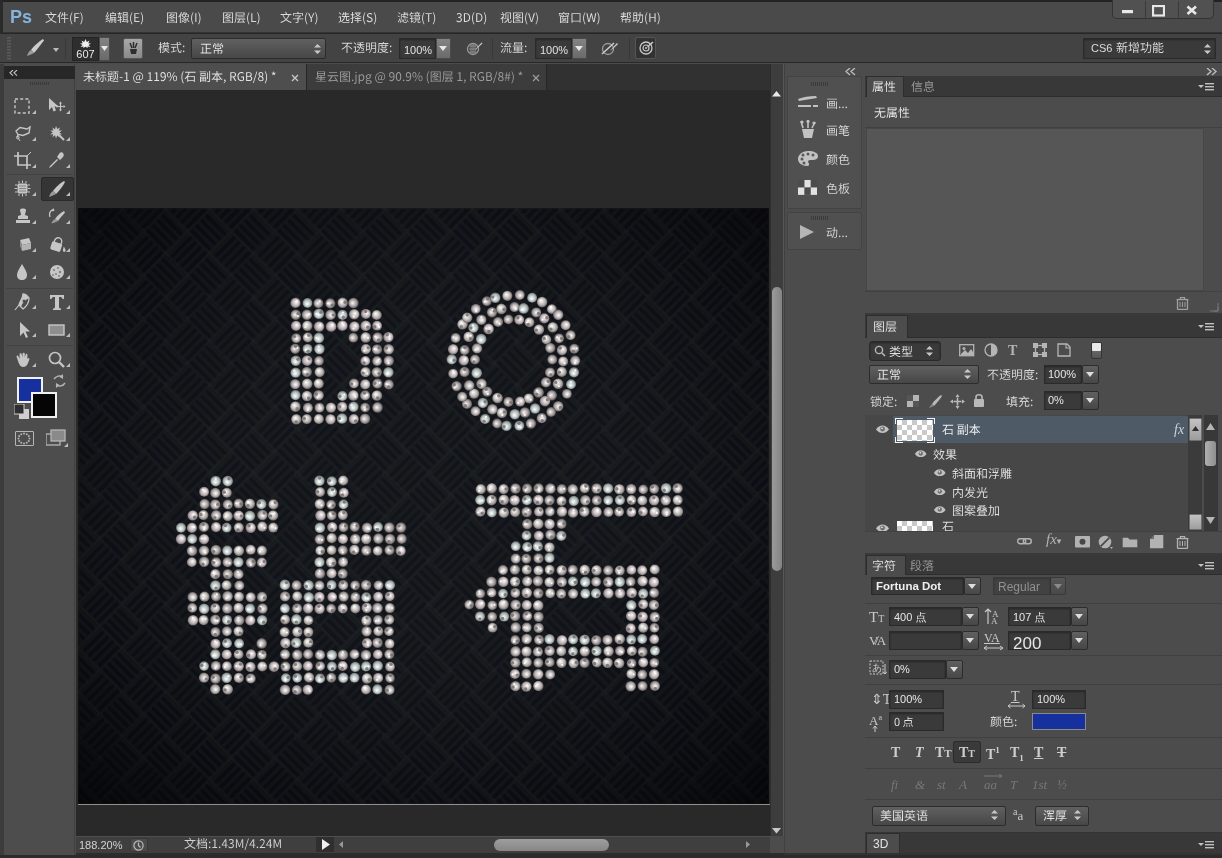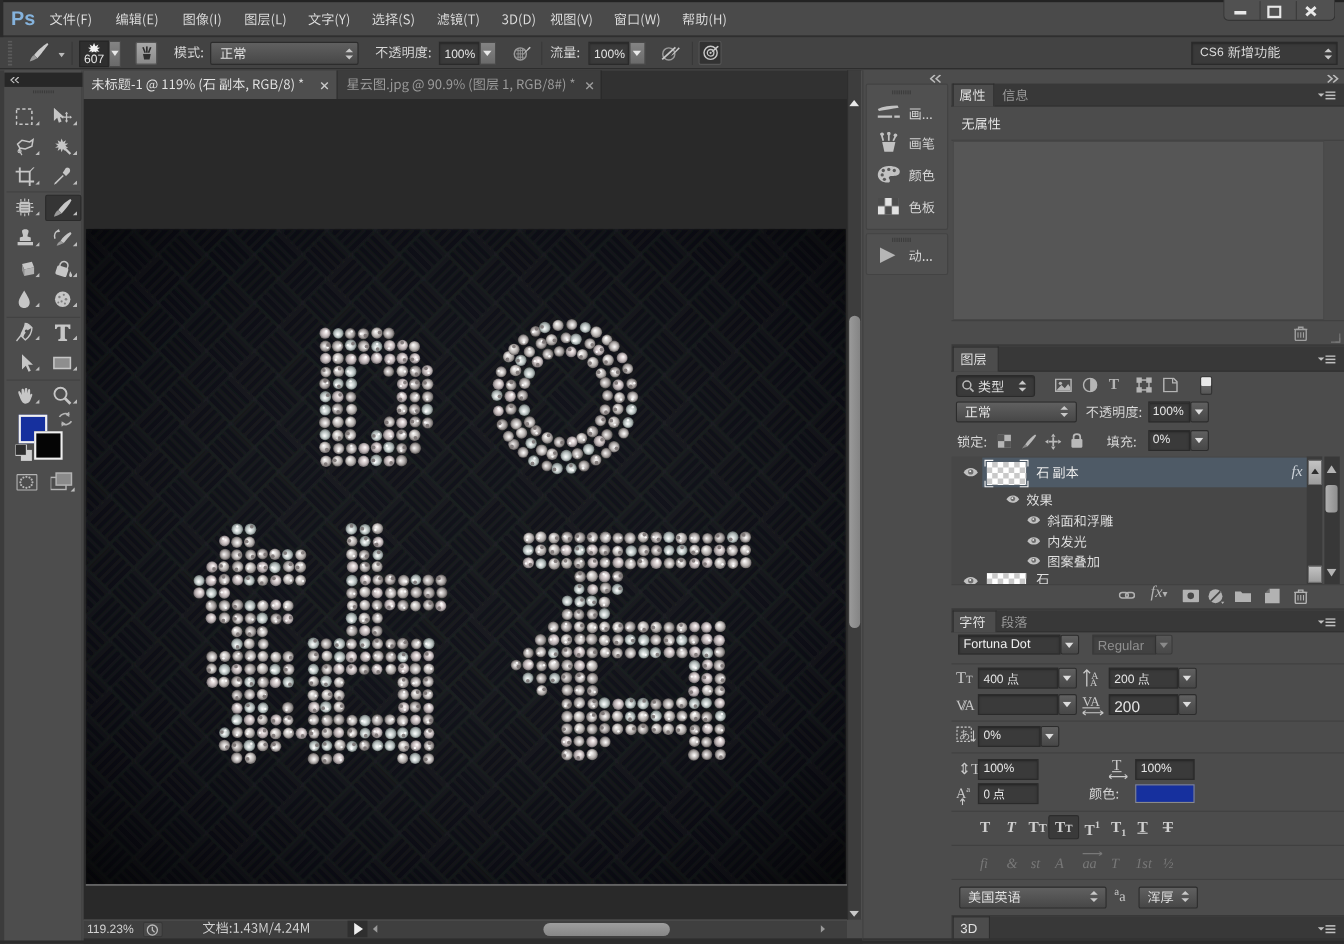--- a/index.html
+++ b/index.html
@@ -1447,21 +1447,21 @@
       <circle cx="447.6" cy="481.0" r="1.7" fill="#756f6e" fill-opacity="0.85"></circle>
       <circle cx="460.3" cy="477.9" r="5.2" fill="url(#dg0)"></circle>
       <circle cx="458.0" cy="478.3" r="1.1" fill="#fff" fill-opacity="0.9"></circle>
       <circle cx="552.7" cy="478.2" r="5.3" fill="url(#dg3)"></circle>
       <circle cx="564.6" cy="478.0" r="5.0" fill="url(#dg4)"></circle>
       <circle cx="576.9" cy="477.9" r="5.1" fill="url(#dg3)"></circle>
       <circle cx="577.3" cy="480.4" r="1.7" fill="#756f6e" fill-opacity="0.85"></circle>
     </svg>
     <div class="abs" style="left:78px;top:804px;width:692px;height:1px;background:#8f8f8f"></div>
     <div class="abs" style="left:76px;top:836px;width:694px;height:17px;background:#3f3f3f;border-top:1px solid #4f4f4f"></div>
-    <div class="t abs" style="left:79px;top:839px;width:48px;height:12px;color:#d2d2d2;font-size:11px">119.23%</div>
+    <div class="t abs" style="left:79px;top:839px;width:48px;height:12px;color:#d2d2d2;font-size:11px">188.20%</div>
     <div class="abs" style="left:130px;top:838px;width:18px;height:14px;background:#4a4a4a;border:1px solid #383838;border-radius:2px"></div>
     <svg class="abs" style="left:133px;top:840px" width="11" height="11">
       <circle cx="5.5" cy="5.5" r="4.6" fill="none" stroke="#bbb" stroke-width="1.2"></circle>
       <path d="M5.5 2.5V5.5L7.5 7.5" stroke="#bbb" stroke-width="1.2" fill="none"></path>
     </svg>
     <svg class="tx" style="left:184px;top:835px;" width="100" height="16">
       <path transform="translate(0,13)" d="M5.1 -9.9C5.4 -9.3 5.8 -8.5 6 -8L7 -8.3C6.8 -8.8 6.4 -9.6 6 -10.2ZM0.6 -8L0.6 -7.1L2.5 -7.1C3.2 -5.3 4.1 -3.7 5.4 -2.4C4 -1.3 2.4 -0.5 0.4 0.1C0.6 0.3 0.9 0.7 1 0.9C3 0.3 4.7 -0.6 6 -1.8C7.4 -0.6 9 0.3 11 0.9C11.1 0.6 11.4 0.2 11.6 0C9.7 -0.4 8.1 -1.3 6.7 -2.4C7.9 -3.6 8.9 -5.2 9.6 -7.1L11.4 -7.1L11.4 -8ZM6 -3C4.9 -4.2 4 -5.5 3.4 -7.1L8.5 -7.1C7.9 -5.5 7.1 -4.1 6 -3ZM22.2 -9.3C22 -8.4 21.5 -7.2 21 -6.4L21.8 -6.2C22.2 -6.9 22.7 -8.1 23.1 -9.1ZM16.8 -9C17.2 -8.1 17.6 -7 17.8 -6.3L18.6 -6.6C18.4 -7.3 17.9 -8.4 17.5 -9.3ZM14.3 -10.1L14.3 -7.5L12.6 -7.5L12.6 -6.7L14.2 -6.7C13.8 -5 13.1 -3.1 12.3 -2.1C12.5 -1.9 12.7 -1.5 12.8 -1.3C13.4 -2.1 13.9 -3.4 14.3 -4.8L14.3 0.9L15.2 0.9L15.2 -5.1C15.5 -4.5 16 -3.7 16.2 -3.3L16.7 -4C16.5 -4.4 15.5 -5.8 15.2 -6.2L15.2 -6.7L16.7 -6.7L16.7 -7.5L15.2 -7.5L15.2 -10.1ZM16.4 -0.8L16.4 0.1L22.1 0.1L22.1 0.9L23 0.9L23 -5.7L20.3 -5.7L20.3 -10L19.5 -10L19.5 -5.7L16.7 -5.7L16.7 -4.8L22.1 -4.8L22.1 -3.2L16.8 -3.2L16.8 -2.4L22.1 -2.4L22.1 -0.8ZM25.7 -4.7C26.1 -4.7 26.5 -5 26.5 -5.5C26.5 -6 26.1 -6.4 25.7 -6.4C25.2 -6.4 24.9 -6 24.9 -5.5C24.9 -5 25.2 -4.7 25.7 -4.7ZM25.7 0.2C26.1 0.2 26.5 -0.2 26.5 -0.7C26.5 -1.2 26.1 -1.5 25.7 -1.5C25.2 -1.5 24.9 -1.2 24.9 -0.7C24.9 -0.2 25.2 0.2 25.7 0.2ZM28.4 0L33.2 0L33.2 -0.9L31.5 -0.9L31.5 -8.8L30.6 -8.8C30.1 -8.5 29.6 -8.3 28.8 -8.2L28.8 -7.5L30.4 -7.5L30.4 -0.9L28.4 -0.9ZM35.7 0.2C36.1 0.2 36.5 -0.2 36.5 -0.7C36.5 -1.2 36.1 -1.5 35.7 -1.5C35.2 -1.5 34.9 -1.2 34.9 -0.7C34.9 -0.2 35.2 0.2 35.7 0.2ZM41.4 0L42.4 0L42.4 -2.4L43.6 -2.4L43.6 -3.3L42.4 -3.3L42.4 -8.8L41.2 -8.8L37.6 -3.1L37.6 -2.4L41.4 -2.4ZM41.4 -3.3L38.7 -3.3L40.7 -6.3C41 -6.7 41.2 -7.2 41.4 -7.6L41.5 -7.6C41.4 -7.2 41.4 -6.4 41.4 -6ZM47.1 0.2C48.7 0.2 50 -0.8 50 -2.4C50 -3.6 49.2 -4.3 48.1 -4.6L48.1 -4.6C49.1 -5 49.7 -5.7 49.7 -6.8C49.7 -8.1 48.6 -9 47.1 -9C46.1 -9 45.3 -8.5 44.7 -7.9L45.3 -7.2C45.8 -7.7 46.4 -8.1 47.1 -8.1C48 -8.1 48.6 -7.5 48.6 -6.7C48.6 -5.7 48 -5 46.1 -5L46.1 -4.2C48.2 -4.2 48.9 -3.5 48.9 -2.4C48.9 -1.4 48.1 -0.8 47.1 -0.8C46.1 -0.8 45.4 -1.2 44.9 -1.8L44.3 -1.1C44.9 -0.4 45.8 0.2 47.1 0.2ZM51.9 0L52.9 0L52.9 -4.9C52.9 -5.6 52.8 -6.7 52.7 -7.5L52.8 -7.5L53.5 -5.5L55.1 -0.9L55.9 -0.9L57.5 -5.5L58.2 -7.5L58.3 -7.5C58.2 -6.7 58.2 -5.6 58.2 -4.9L58.2 0L59.2 0L59.2 -8.8L57.9 -8.8L56.2 -4.1C56 -3.5 55.8 -2.9 55.6 -2.3L55.5 -2.3C55.3 -2.9 55.1 -3.5 54.9 -4.1L53.2 -8.8L51.9 -8.8ZM60.5 2.1L61.3 2.1L64.9 -9.5L64.1 -9.5ZM69.2 0L70.2 0L70.2 -2.4L71.4 -2.4L71.4 -3.3L70.2 -3.3L70.2 -8.8L69 -8.8L65.3 -3.1L65.3 -2.4L69.2 -2.4ZM69.2 -3.3L66.5 -3.3L68.5 -6.3C68.7 -6.7 69 -7.2 69.2 -7.6L69.2 -7.6C69.2 -7.2 69.2 -6.4 69.2 -6ZM73.4 0.2C73.9 0.2 74.2 -0.2 74.2 -0.7C74.2 -1.2 73.9 -1.5 73.4 -1.5C73 -1.5 72.6 -1.2 72.6 -0.7C72.6 -0.2 73 0.2 73.4 0.2ZM75.6 0L81.2 0L81.2 -0.9L78.7 -0.9C78.3 -0.9 77.7 -0.9 77.3 -0.9C79.3 -2.8 80.7 -4.6 80.7 -6.4C80.7 -7.9 79.7 -9 78.2 -9C77.1 -9 76.3 -8.4 75.6 -7.7L76.2 -7C76.7 -7.6 77.3 -8.1 78 -8.1C79.1 -8.1 79.7 -7.3 79.7 -6.3C79.7 -4.8 78.4 -3.1 75.6 -0.6ZM85.8 0L86.9 0L86.9 -2.4L88 -2.4L88 -3.3L86.9 -3.3L86.9 -8.8L85.7 -8.8L82 -3.1L82 -2.4L85.8 -2.4ZM85.8 -3.3L83.1 -3.3L85.1 -6.3C85.4 -6.7 85.6 -7.2 85.8 -7.6L85.9 -7.6C85.9 -7.2 85.8 -6.4 85.8 -6ZM89.6 0L90.6 0L90.6 -4.9C90.6 -5.6 90.6 -6.7 90.5 -7.5L90.5 -7.5L91.2 -5.5L92.9 -0.9L93.6 -0.9L95.3 -5.5L96 -7.5L96.1 -7.5C96 -6.7 95.9 -5.6 95.9 -4.9L95.9 0L96.9 0L96.9 -8.8L95.6 -8.8L93.9 -4.1C93.7 -3.5 93.6 -2.9 93.3 -2.3L93.3 -2.3C93.1 -2.9 92.9 -3.5 92.6 -4.1L91 -8.8L89.6 -8.8Z" fill="#d2d2d2"></path>
     </svg>
     <div class="abs" style="left:316px;top:837px;width:18px;height:15px;background:#2f2f2f"></div>
     <svg class="abs" style="left:321px;top:839px" width="10" height="11">
@@ -2047,21 +2047,21 @@
       <path transform="translate(0,13)" d="M6.5 -9.6L6.5 -8.2C6.5 -7.3 6.3 -6.2 5.1 -5.4C5.3 -5.3 5.6 -5 5.7 -4.9C7 -5.7 7.3 -7.1 7.3 -8.2L7.3 -8.9L9 -8.9L9 -6.6C9 -5.8 9.1 -5.5 9.9 -5.5C10.1 -5.5 10.7 -5.5 10.8 -5.5C11.1 -5.5 11.3 -5.5 11.4 -5.5C11.4 -5.7 11.4 -6 11.4 -6.2C11.2 -6.2 11 -6.2 10.8 -6.2C10.7 -6.2 10.2 -6.2 10 -6.2C9.8 -6.2 9.8 -6.3 9.8 -6.6L9.8 -9.6ZM5.6 -4.6L5.6 -3.9L6.5 -3.9L6 -3.7C6.4 -2.7 6.9 -1.8 7.6 -1.1C6.8 -0.5 5.8 -0 4.7 0.2C4.9 0.4 5.1 0.8 5.2 1C6.3 0.7 7.4 0.2 8.2 -0.5C9 0.1 9.9 0.6 11 0.9C11.1 0.7 11.3 0.3 11.5 0.2C10.5 -0.1 9.6 -0.5 8.9 -1.1C9.7 -1.9 10.3 -3 10.6 -4.5L10.1 -4.7L9.9 -4.6ZM6.8 -3.9L9.6 -3.9C9.3 -3 8.8 -2.2 8.2 -1.6C7.6 -2.3 7.1 -3 6.8 -3.9ZM1.4 -9L1.4 -2L0.4 -1.9L0.6 -1L1.4 -1.2L1.4 0.8L2.3 0.8L2.3 -1.3L5.2 -1.8L5.2 -2.6L2.3 -2.1L2.3 -3.9L5 -3.9L5 -4.7L2.3 -4.7L2.3 -6.3L5 -6.3L5 -7.2L2.3 -7.2L2.3 -8.5C3.3 -8.7 4.5 -9.1 5.3 -9.5L4.6 -10.2C3.9 -9.8 2.6 -9.3 1.4 -9ZM12.7 0.2L13.4 0.9C14.1 0 15 -1.2 15.7 -2.2L15.1 -2.8C14.4 -1.7 13.4 -0.5 12.7 0.2ZM13.3 -6.9C14 -6.6 14.9 -6 15.3 -5.7L15.9 -6.4C15.4 -6.7 14.5 -7.2 13.8 -7.6ZM12.5 -4.6C13.2 -4.3 14.1 -3.8 14.5 -3.4L15.1 -4.1C14.6 -4.5 13.7 -5 13 -5.2ZM18.2 -7.8C17.7 -6.9 16.8 -5.8 15.5 -4.9C15.7 -4.8 16 -4.6 16.2 -4.4C16.7 -4.8 17.1 -5.1 17.5 -5.6C17.9 -5.1 18.4 -4.7 19 -4.3C17.9 -3.8 16.7 -3.3 15.6 -3.1C15.7 -2.9 15.9 -2.5 16 -2.3L16.8 -2.6L16.8 1L17.7 1L17.7 0.4L21.5 0.4L21.5 1L22.4 1L22.4 -2.6L17.1 -2.6C18 -2.9 18.9 -3.3 19.8 -3.9C20.8 -3.2 22 -2.7 23.1 -2.4C23.3 -2.6 23.5 -3 23.7 -3.2C22.6 -3.4 21.5 -3.8 20.5 -4.4C21.4 -5 22.2 -5.7 22.7 -6.6L22.1 -6.9L22 -6.9L18.6 -6.9C18.8 -7.2 19 -7.4 19.1 -7.6ZM17.7 -0.3L17.7 -1.9L21.5 -1.9L21.5 -0.3ZM21.4 -6.2C21 -5.7 20.4 -5.2 19.8 -4.8C19.1 -5.2 18.5 -5.7 18 -6.1L18.1 -6.2ZM12.7 -9.2L12.7 -8.4L15.5 -8.4L15.5 -7.4L16.3 -7.4L16.3 -8.4L19.6 -8.4L19.6 -7.4L20.5 -7.4L20.5 -8.4L23.3 -8.4L23.3 -9.2L20.5 -9.2L20.5 -10.1L19.6 -10.1L19.6 -9.2L16.3 -9.2L16.3 -10.1L15.5 -10.1L15.5 -9.2Z" fill="#9a9a9a"></path>
     </svg>
     <svg class="abs" style="left:1198px;top:562px" width="17" height="9">
       <path d="M0 2L6 2L3 5Z" fill="#c0c0c0"></path>
       <rect x="7" y="0" width="9" height="1.4" fill="#c0c0c0"></rect>
       <rect x="7" y="3" width="9" height="1.4" fill="#c0c0c0"></rect>
       <rect x="7" y="6" width="9" height="1.4" fill="#c0c0c0"></rect>
     </svg>
     <div class="abs" style="left:865px;top:575px;width:357px;height:258px;background:#4c4c4c"></div>
     <div class="abs fld" style="left:871px;top:577px;width:93px;height:18px;"></div>
-    <div class="t abs" style="left:876px;top:580px;width:85px;height:14px;color:#efefef;font-size:11.5px;font-weight:normal">Fortuna Dot</div>
+    <div class="t abs" style="left:876px;top:580px;width:85px;height:14px;color:#efefef;font-size:11.5px;font-weight:bold">Fortuna Dot</div>
     <div class="abs raz" style="left:964px;top:577px;width:17px;height:18px;"></div>
     <svg class="abs" style="left:968px;top:584px" width="9" height="6">
       <path d="M0 0L8 0L4 5Z" fill="#ddd"></path>
     </svg>
     <div class="abs fld" style="left:993px;top:577px;width:58px;height:18px;opacity:.55"></div>
     <div class="t abs" style="left:998px;top:580px;width:52px;height:13px;color:#909090;font-size:12px">Regular</div>
     <div class="abs raz" style="left:1050px;top:577px;width:16px;height:18px;opacity:.55"></div>
     <svg class="abs" style="left:1054px;top:584px;opacity:.55" width="9" height="6">
       <path d="M0 0L8 0L4 5Z" fill="#bbb"></path>
     </svg>
@@ -2072,37 +2072,37 @@
     <div class="abs raz" style="left:962px;top:607px;width:17px;height:19px;"></div>
     <svg class="abs" style="left:966px;top:614px" width="9" height="6">
       <path d="M0 0L8 0L4 5Z" fill="#ddd"></path>
     </svg>
     <svg class="abs" style="left:984px;top:608px" width="17" height="17">
       <path d="M1 4L4 1L7 4M4 1V16" stroke="#c9c9c9" stroke-width="1.2" fill="none"></path>
       <text x="8" y="9" font-family="Liberation Serif" font-size="9" fill="#c9c9c9">A</text>
       <text x="7" y="16" font-family="Liberation Serif" font-size="9" fill="#c9c9c9">A</text>
     </svg>
     <div class="abs fld" style="left:1008px;top:607px;width:63px;height:19px;"></div>
-    <div class="t abs" style="left:1013px;top:610px;width:55px;height:13px;color:#e6e6e6;font-size:11px">200 点</div>
+    <div class="t abs" style="left:1013px;top:610px;width:55px;height:13px;color:#e6e6e6;font-size:11px">107 点</div>
     <div class="abs raz" style="left:1071px;top:607px;width:17px;height:19px;"></div>
     <svg class="abs" style="left:1075px;top:614px" width="9" height="6">
       <path d="M0 0L8 0L4 5Z" fill="#ddd"></path>
     </svg>
     <div class="t abs" style="left:869px;top:633px;font-family:'Liberation Serif',serif;font-size:13px;color:#c9c9c9">V̸A</div>
     <div class="abs fld" style="left:889px;top:631px;width:73px;height:19px;"></div>
     <div class="abs raz" style="left:962px;top:631px;width:17px;height:19px;"></div>
     <svg class="abs" style="left:966px;top:638px" width="9" height="6">
       <path d="M0 0L8 0L4 5Z" fill="#ddd"></path>
     </svg>
     <div class="t abs" style="left:984px;top:631px;font-family:'Liberation Serif',serif;font-size:12px;color:#c9c9c9;text-decoration:underline">VA</div>
     <svg class="abs" style="left:984px;top:645px" width="20" height="6">
       <path d="M0 3H19M0 3L3 1M0 3L3 5M19 3L16 1M19 3L16 5" stroke="#c9c9c9" stroke-width="1"></path>
     </svg>
     <div class="abs fld" style="left:1008px;top:631px;width:63px;height:19px;"></div>
-    <div class="t abs" style="left:1013px;top:634px;width:55px;height:13px;color:#e6e6e6;font-size:14px">200</div>
+    <div class="t abs" style="left:1013px;top:634px;width:55px;height:13px;color:#e6e6e6;font-size:17px">200</div>
     <div class="abs raz" style="left:1071px;top:631px;width:17px;height:19px;"></div>
     <svg class="abs" style="left:1075px;top:638px" width="9" height="6">
       <path d="M0 0L8 0L4 5Z" fill="#ddd"></path>
     </svg>
     <div class="abs" style="left:865px;top:655px;width:357px;height:1px;background:#404040"></div>
     <svg class="abs" style="left:869px;top:660px" width="18" height="18">
       <rect x="1" y="1" width="13" height="13" fill="none" stroke="#c9c9c9" stroke-width="1" stroke-dasharray="2 1.4"></rect>
       <text x="3" y="11" font-family="Liberation Serif" font-size="10" fill="#c9c9c9">あ</text>
       <path d="M16 4V14M16 14L14 11.6M16 14L18 11.6" stroke="#c9c9c9" stroke-width="1"></path>
     </svg>

